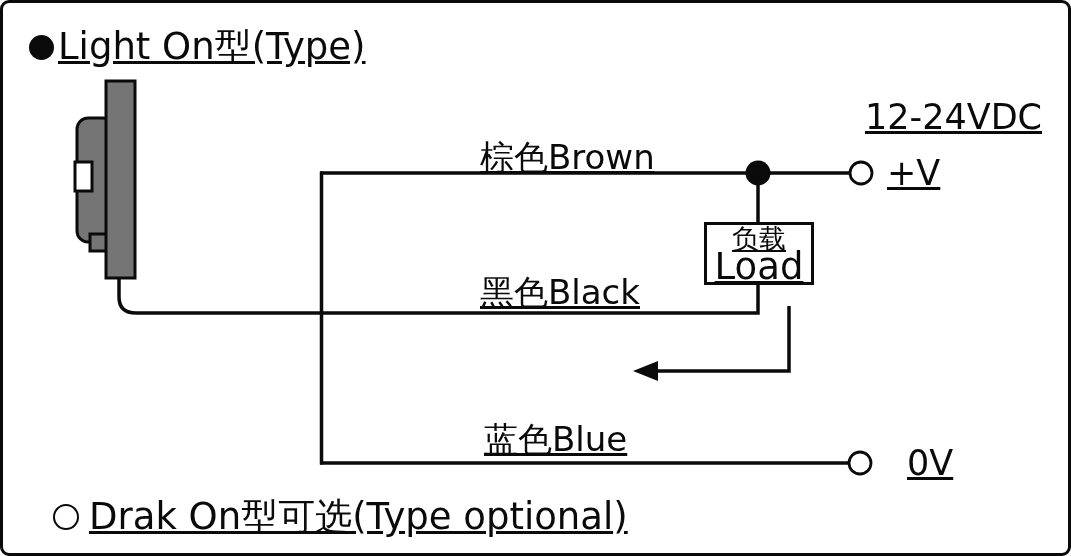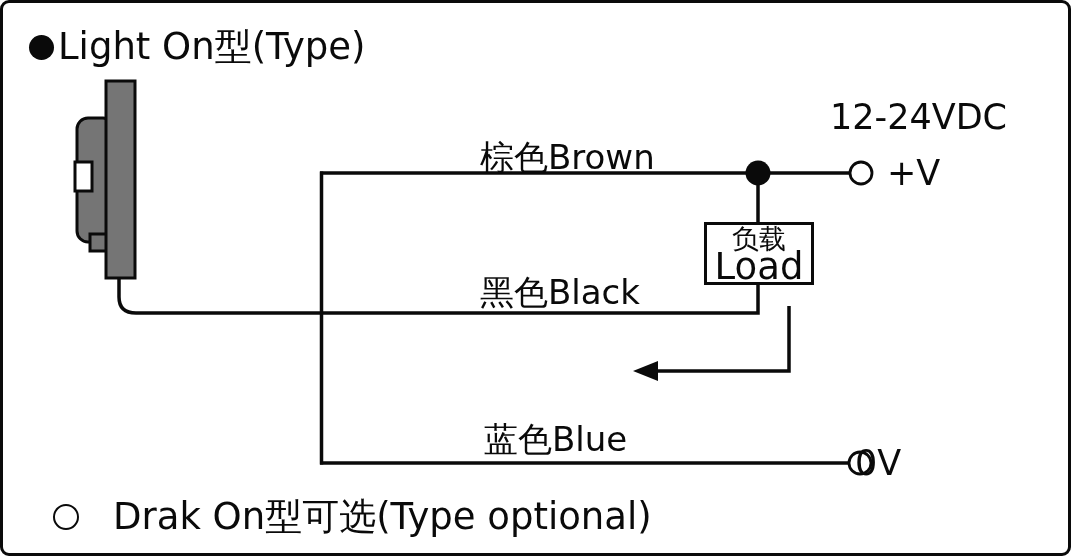--- a/index.html
+++ b/index.html
@@ -7,26 +7,26 @@
     position:relative;
     width:1071px;height:556px;
     box-sizing:border-box;
     background:#ffffff;
     border:3px solid #0a0a0a;
     border-radius:9px;
     font-family:"DejaVu Sans","Liberation Sans",sans-serif;
     color:#0a0a0a;
     overflow:hidden;
   }
-  .abs{position:absolute;white-space:nowrap;}
+  .abs{position:absolute;white-space:nowrap;text-decoration:underline;}
   svg.layer{position:absolute;left:0;top:0;width:1071px;height:556px;}
 
   .title-row{left:26px;top:19px;display:flex;align-items:center;gap:4px;font-size:37px;}
   .bullet-dot{width:25px;height:25px;border-radius:50%;background:#0a0a0a;display:inline-block;}
-  .footnote-row{left:50px;top:489px;display:flex;align-items:center;gap:34px;font-size:37px;}
+  .footnote-row{left:50px;top:489px;display:flex;align-items:center;gap:10px;font-size:37px;}
   .hollow-dot{width:22px;height:22px;border-radius:50%;border:2.5px solid #0a0a0a;background:#fff;display:inline-block;}
 
   .wire-label{font-size:34px;}
   .term-label{font-size:35px;}
 
   .load-box{
     left:701px;top:219px;width:110px;height:63px;
     box-sizing:border-box;border:3px solid #0a0a0a;background:#fff;
     display:flex;flex-direction:column;justify-content:center;align-items:center;
   }
@@ -65,23 +65,23 @@
 
   <div class="abs title-row">
     <span class="bullet-dot"></span>
     <span>Light On型(Type)</span>
   </div>
 
   <div class="abs wire-label" style="left:477px;top:132px;">棕色Brown</div>
   <div class="abs wire-label" style="left:481px;top:414px;">蓝色Blue</div>
   <div class="abs wire-label" style="left:477px;top:267px;">黑色Black</div>
 
-  <div class="abs term-label" style="left:827px;top:94px;">12-24VDC</div>
+  <div class="abs term-label" style="left:862px;top:94px;">12-24VDC</div>
   <div class="abs term-label" style="left:884px;top:150px;">+V</div>
-  <div class="abs term-label" style="left:852px;top:440px;">0V</div>
+  <div class="abs term-label" style="left:904px;top:440px;">0V</div>
 
 
   <div class="abs load-box">
     <div class="load-cn">负载</div>
     <div class="load-en">Load</div>
   </div>
 
   <div class="abs footnote-row">
     <span class="hollow-dot"></span>
     <span>Drak On型可选(Type optional)</span>

